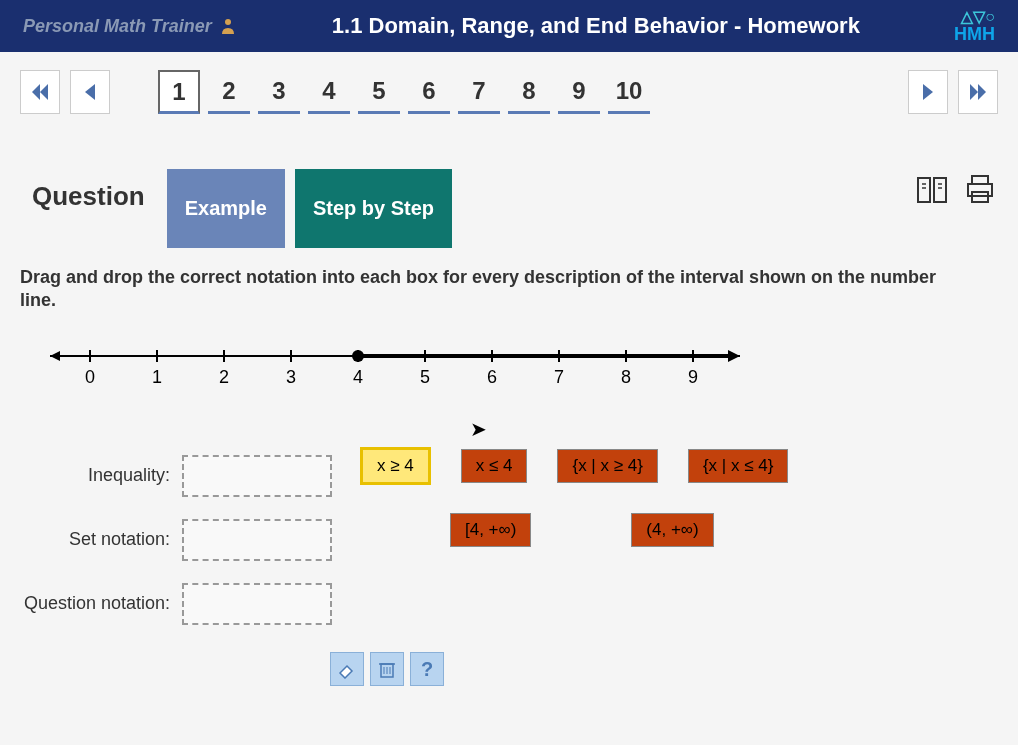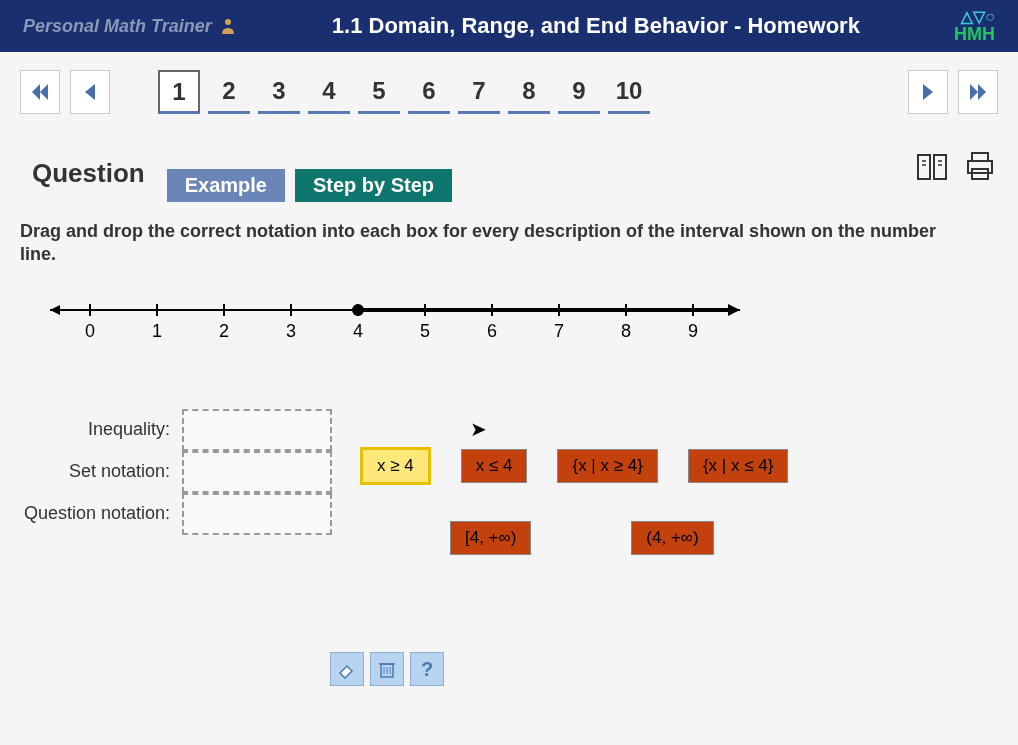--- a/index.html
+++ b/index.html
@@ -39,21 +39,21 @@
       color: #fff;
     }
     .header-right {
       color: #3cc5d9;
       font-size: 16px;
       font-weight: bold;
       text-align: right;
       line-height: 1;
     }
     .hmh {
-      color: #22c55e;
+      color: #0ea5e9;
       font-size: 18px;
       font-weight: bold;
     }
     .content {
       background: #f5f5f5;
       padding: 18px 20px;
       height: calc(100% - 52px);
     }
     .nav-row {
       display: flex;
@@ -110,21 +110,21 @@
       font-weight: bold;
       color: #333;
       padding: 8px 12px;
       margin-top: 12px;
     }
     .tab-btn {
       background: #6a85b8;
       color: #fff;
       font-size: 20px;
       font-weight: bold;
-      padding: 5px 18px;
+      padding: 28px 18px;
       border: none;
       cursor: pointer;
       margin-top: 37px;
     }
     .tab-light {
       background: #0f766e;
     }
     .tabs-right {
       margin-left: auto;
       display: flex;
@@ -145,20 +145,21 @@
     }
     .number-line {
       width: 720px;
       height: 70px;
       margin-bottom: 50px;
       margin-left: 20px;
     }
     .answers {
       display: flex;
       flex-direction: column;
+      gap: 22px;
     }
     .answer-row {
       display: flex;
       align-items: center;
       gap: 12px;
     }
     .answer-label {
       font-size: 18px;
       color: #333;
       width: 150px;
@@ -169,21 +170,21 @@
       height: 42px;
       border: 2px dashed #999;
       background: #f9f9f9;
     }
     .drag-items {
       position: absolute;
       left: 360px;
       top: 395px;
       display: flex;
       flex-direction: column;
-      gap: 36px;
+      gap: 28px;
     }
     .drag-row {
       display: flex;
       gap: 30px;
       align-items: center;
     }
     .drag-item {
       border: 1px solid #888;
       background: #c2410c;
       padding: 6px 14px;

